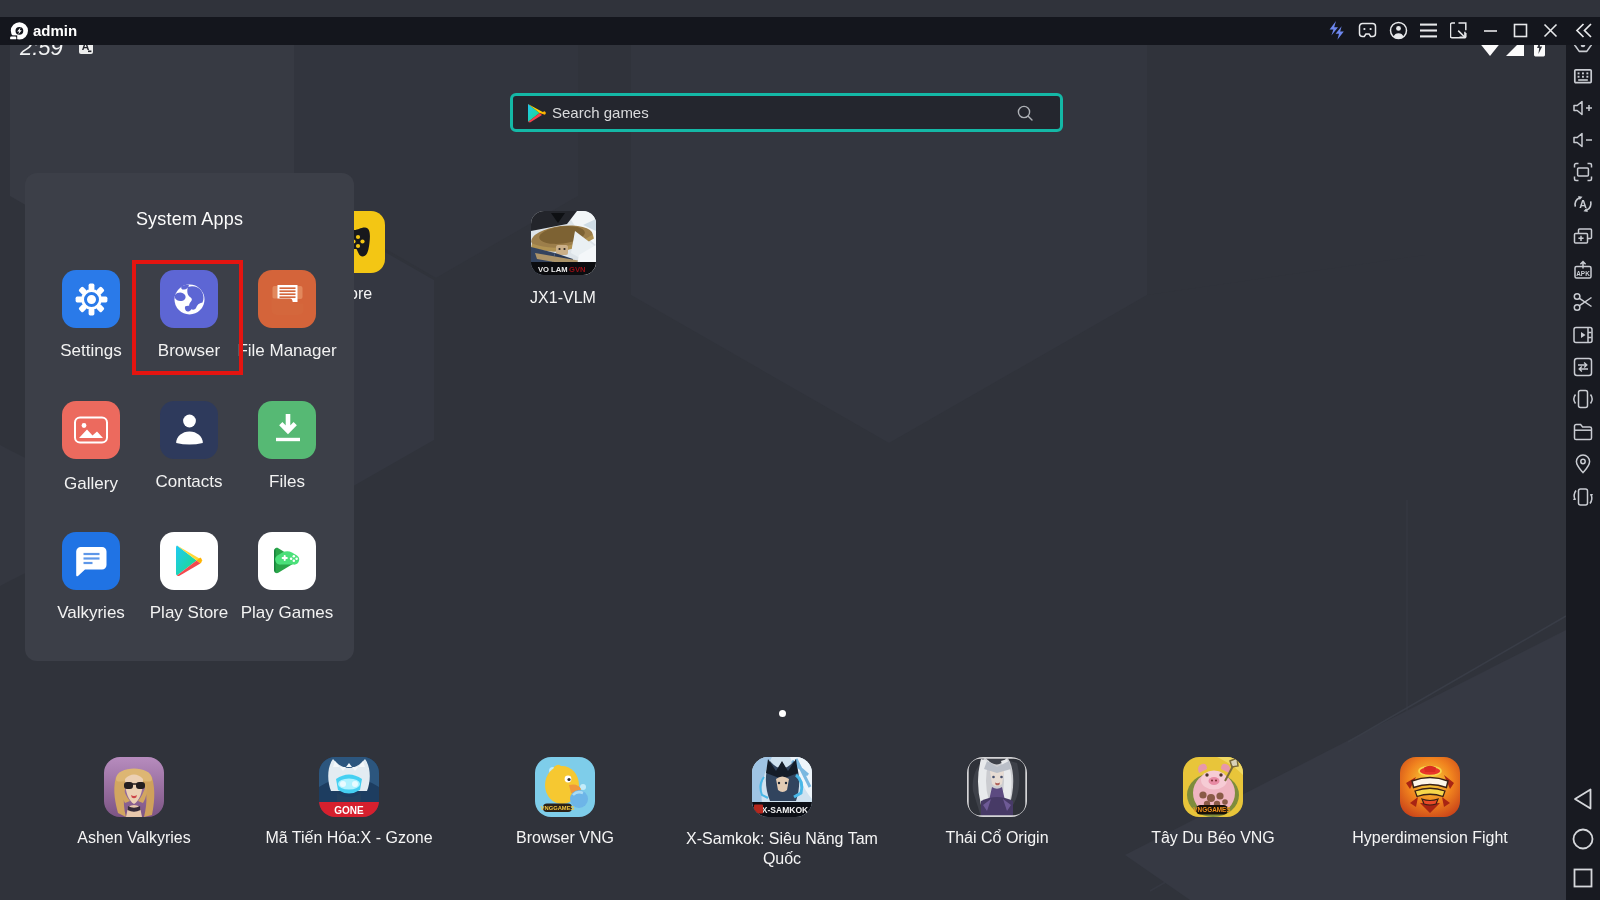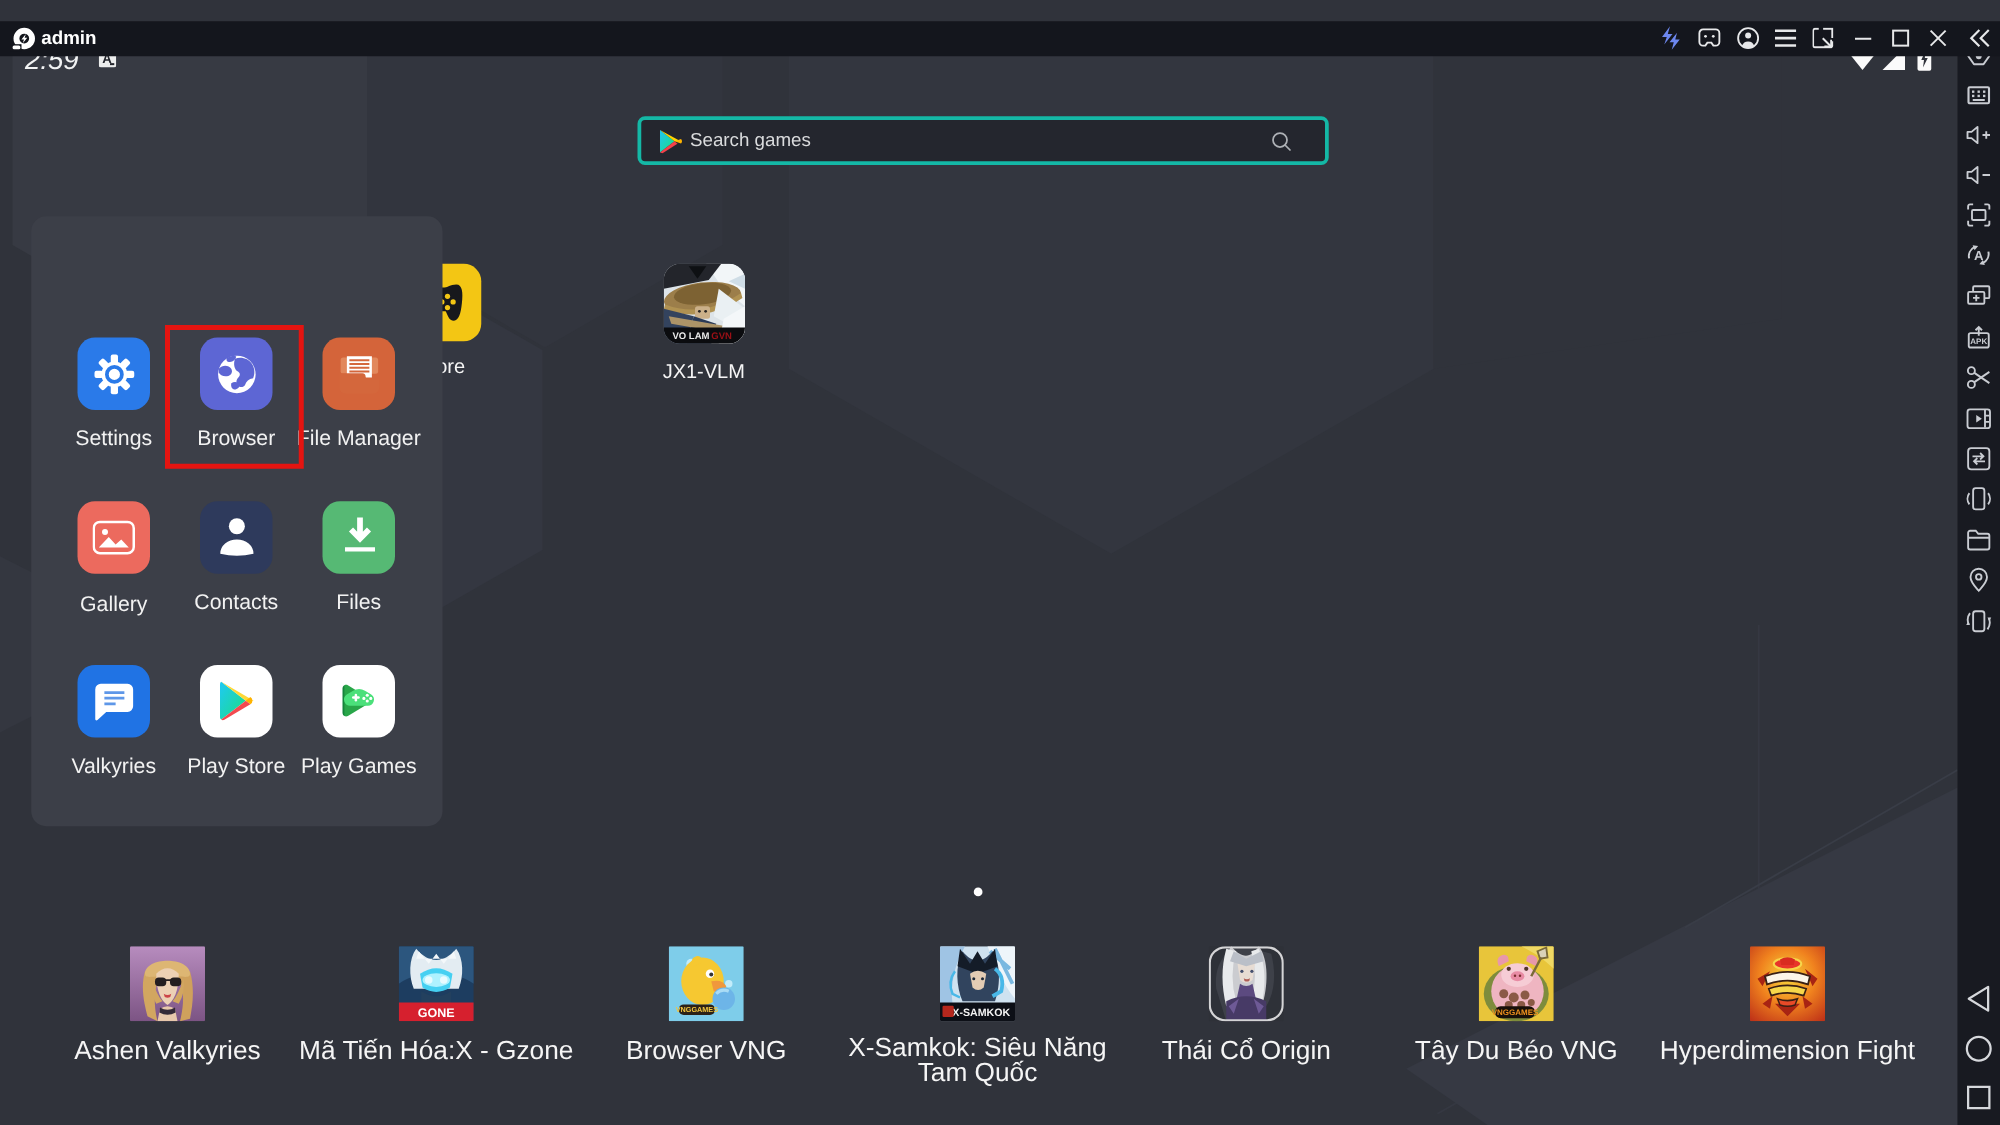--- a/index.html
+++ b/index.html
@@ -21,22 +21,22 @@
   .applbl{position:absolute;color:#f5f5f5;font-size:16px;text-align:center;transform:translateX(-50%);white-space:nowrap;}
   
   #panel{position:absolute;left:25px;top:173px;width:329px;height:488px;background:#3c3f48;
          border-radius:12px;z-index:20;}
   #panel h1{position:absolute;width:100%;text-align:center;top:36px;margin:0;color:#fcfcfc;
             font-size:18px;font-weight:500;letter-spacing:.2px;}
   .pic{position:absolute;width:58px;height:58px;border-radius:14px;transform:translateX(-50%);}
   .plbl{position:absolute;transform:translateX(-50%);color:#f2f2f2;font-size:17px;white-space:nowrap;text-align:center;}
   #redrect{position:absolute;left:132px;top:260px;width:103px;height:107px;border:4px solid #e51410;z-index:30;}
   
-  .dock{position:absolute;width:60px;height:60px;border-radius:1px;top:757px;transform:translateX(-50%);overflow:hidden;z-index:5;}
-  .dlbl{position:absolute;top:829px;transform:translateX(-50%);color:#f5f5f5;font-size:21px;text-align:center;white-space:nowrap;z-index:5;}
+  .dock{position:absolute;width:60px;height:60px;border-radius:16px;top:757px;transform:translateX(-50%);overflow:hidden;z-index:5;}
+  .dlbl{position:absolute;top:829px;transform:translateX(-50%);color:#f5f5f5;font-size:16px;text-align:center;white-space:nowrap;z-index:5;}
 </style></head>
 <body>
 
 <svg class="abs" width="1600" height="900" style="left:0;top:0" viewBox="0 0 1600 900">
   <g fill="none">
     <polygon points="10,28 294,28 294,196 152,278 10,196" fill="#373a43"></polygon>
     <polygon points="294,28 578,28 578,196 436,278 294,196" fill="#32353e"></polygon>
     <polygon points="154,280 294,200 434,280 434,440 294,520 154,440" fill="#343741"></polygon>
     <polygon points="631,28 1147,28 1147,295 889,443 631,295" fill="#33363f"></polygon>
     <polygon points="1147,28 1425,28 1425,255 1147,295" fill="#30333b"></polygon>
@@ -122,20 +122,21 @@
     <rect x="0" y="51" width="65" height="13" fill="#0b0c0f"></rect>
     <text x="7" y="60.5" font-size="7.6" font-weight="bold" fill="#ececec" font-family="Liberation Sans">VO LAM</text>
     <text x="38" y="60.5" font-size="7.6" font-weight="bold" fill="#9c1016" font-family="Liberation Sans">GVN</text>
   </g>
 </svg>
 <div class="applbl" style="left:563px;top:289px;z-index:5">JX1-VLM</div>
 
 <div class="abs" style="left:779px;top:710px;width:7px;height:7px;border-radius:50%;background:#fff;z-index:5"></div>
 
 <div id="panel">
+  <h1>System Apps</h1>
 
   <div class="pic" style="left:66px;top:97px;background:#2a7ae9"></div>
   <div class="pic" style="left:164px;top:97px;background:#5d66d4"></div>
   <div class="pic" style="left:262px;top:97px;background:#d4643a"></div>
   <div class="pic" style="left:66px;top:228px;background:#ec6a5e"></div>
   <div class="pic" style="left:164px;top:228px;background:#2e3a5c"></div>
   <div class="pic" style="left:262px;top:228px;background:#56b974"></div>
   <div class="pic" style="left:66px;top:359px;background:#2073e4"></div>
   <div class="pic" style="left:164px;top:359px;background:#ffffff"></div>
   <div class="pic" style="left:262px;top:359px;background:#ffffff"></div>

